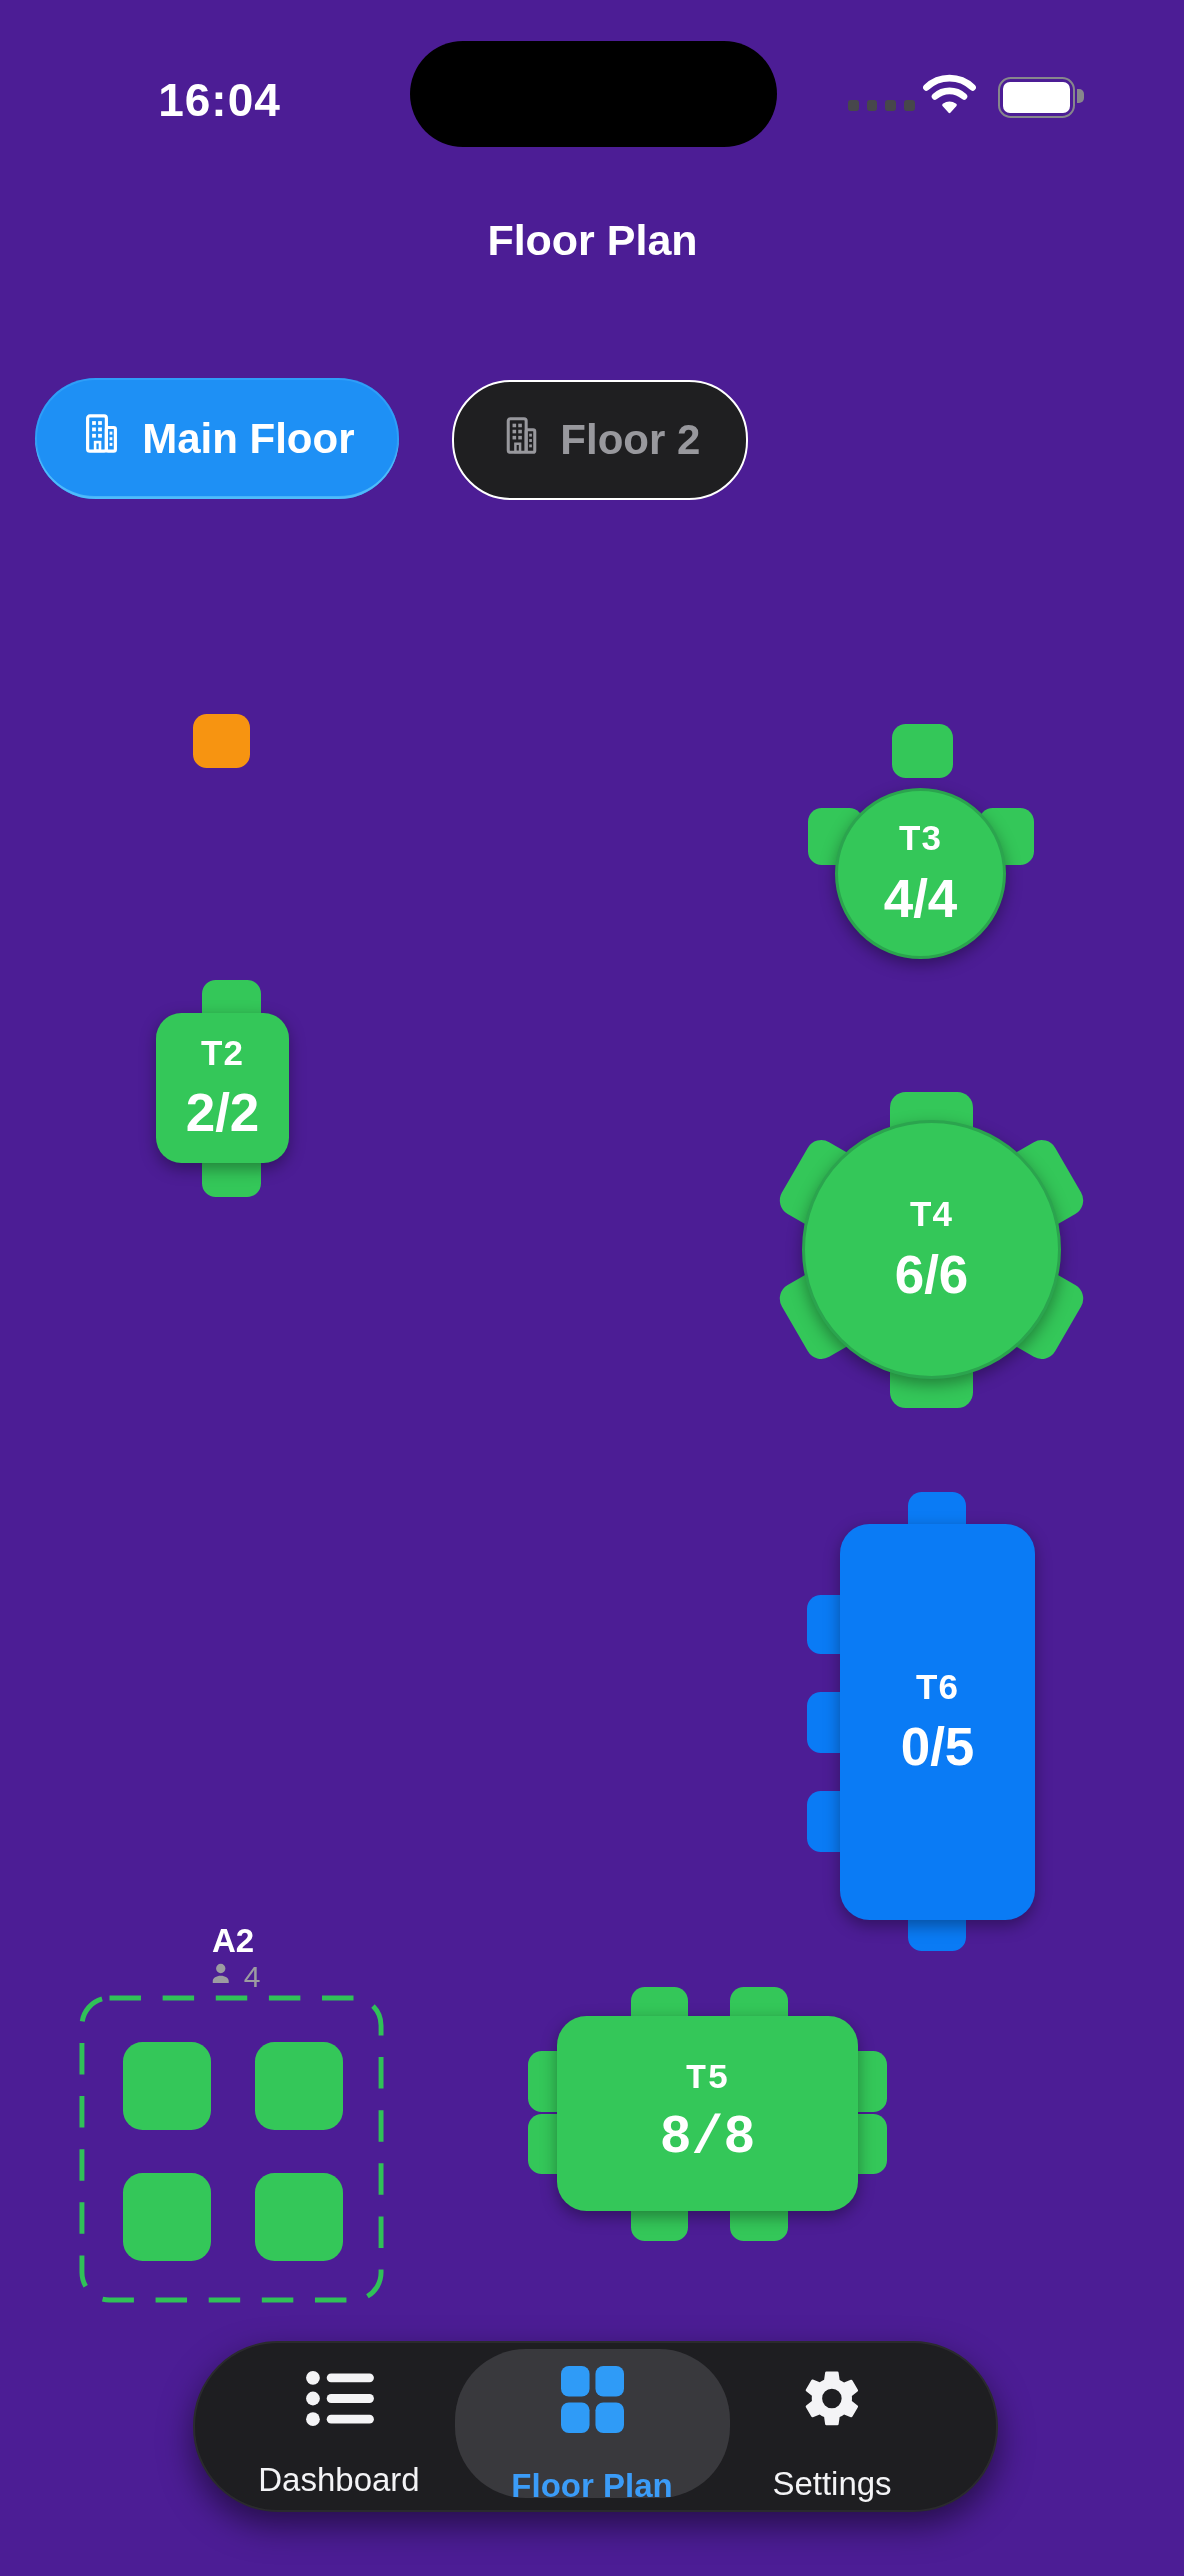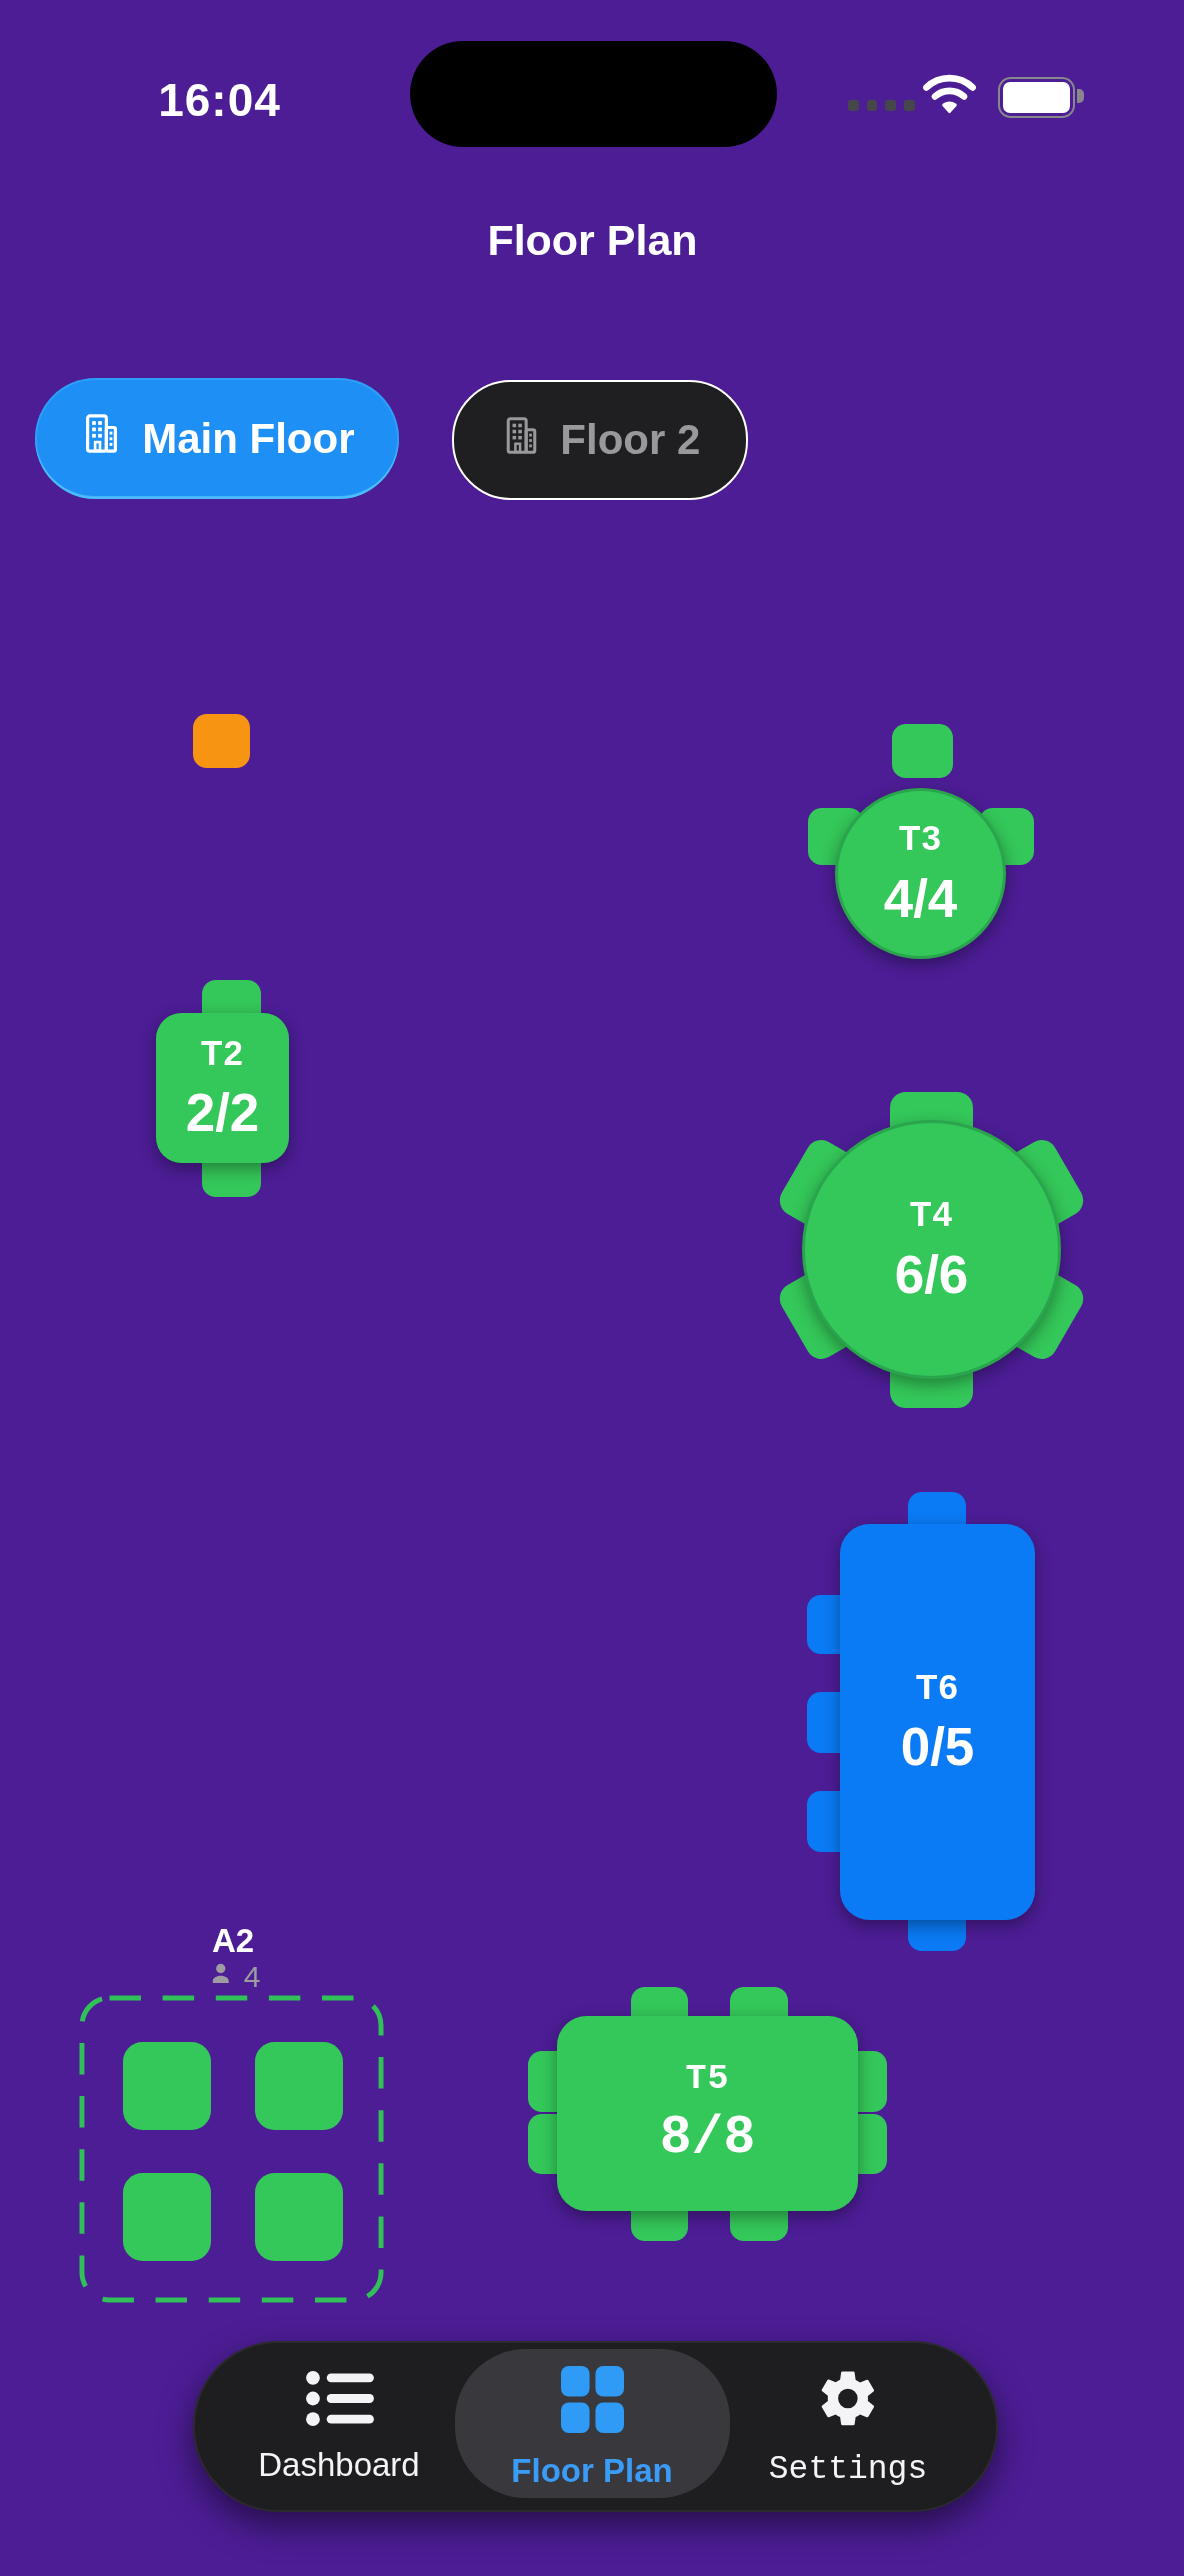--- a/index.html
+++ b/index.html
@@ -79,24 +79,24 @@
   .a2-box{position:absolute;left:79px;top:1995px;width:305px;height:308px;cursor:pointer;}
   .a2-seat{position:absolute;width:88px;height:88px;border-radius:19.6px;background:#34C759;z-index:1;}
   .a2-s1{left:123px;top:2042px;}
   .a2-s2{left:255px;top:2042px;}
   .a2-s3{left:123px;top:2173px;}
   .a2-s4{left:255px;top:2173px;}
 
   
   .nav{position:absolute;left:193px;top:2341px;width:805px;height:171px;border-radius:85px;background:#1E1E21;border:2px solid #2B2B2E;box-sizing:border-box;box-shadow:0 13.8px 33px rgba(0,0,0,.5);z-index:10;}
   .nav-highlight{position:absolute;left:455px;top:2349px;width:275px;height:149px;border-radius:71px;background:#39393D;z-index:11;}
-  .nav-item{position:absolute;width:236px;display:flex;flex-direction:column;align-items:center;gap:15px;z-index:12;cursor:pointer;}
+  .nav-item{position:absolute;width:236px;display:flex;flex-direction:column;align-items:center;gap:30px;z-index:12;cursor:pointer;}
   .nav-dash{left:221px;top:2370px;}
   .nav-fp{left:474px;top:2366px;}
-  .nav-set{left:730px;top:2366px;font-family:Liberation Mono, monospace;}
+  .nav-set{left:714px;top:2366px;}
   .nav-item .lbl{font-size:33px;font-weight:500;color:#F4F4F6;}
   .nav-fp .lbl{color:#3B9CF8;font-weight:600;}
 </style>
 </head>
 <body>
 
 <div class="screen">
 
   <div class="time">16:04</div>
   <div class="island"></div>

